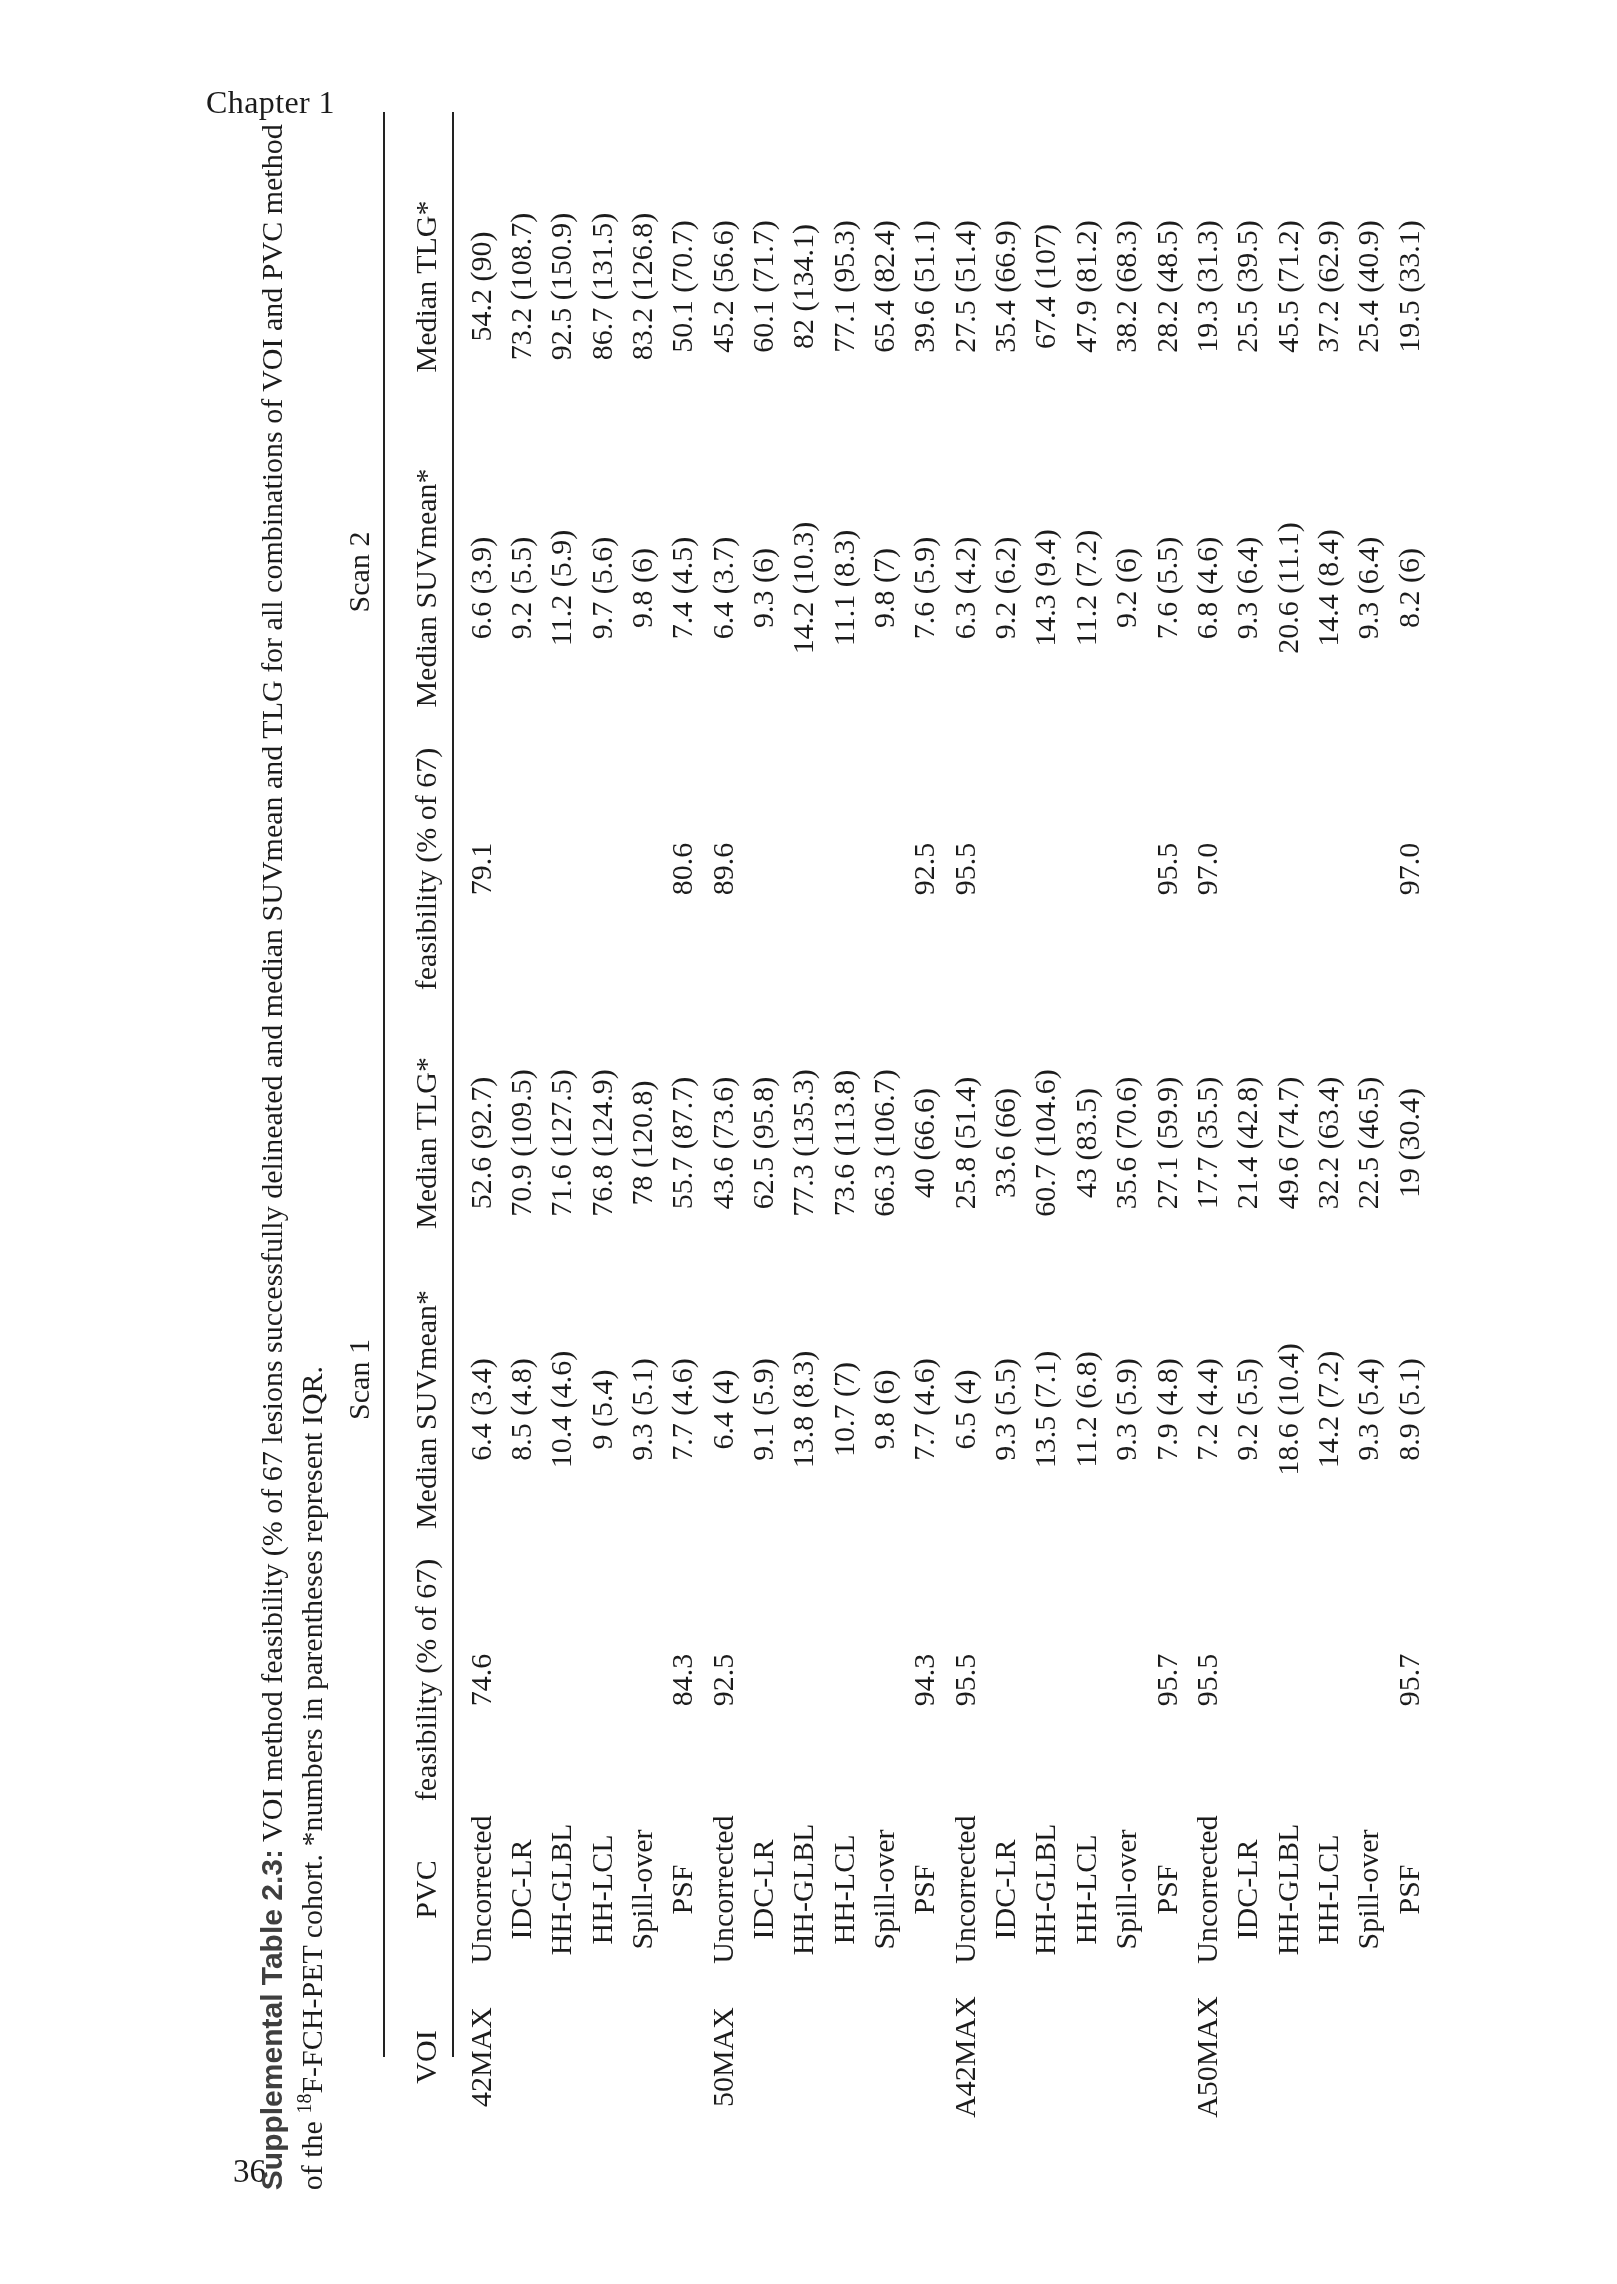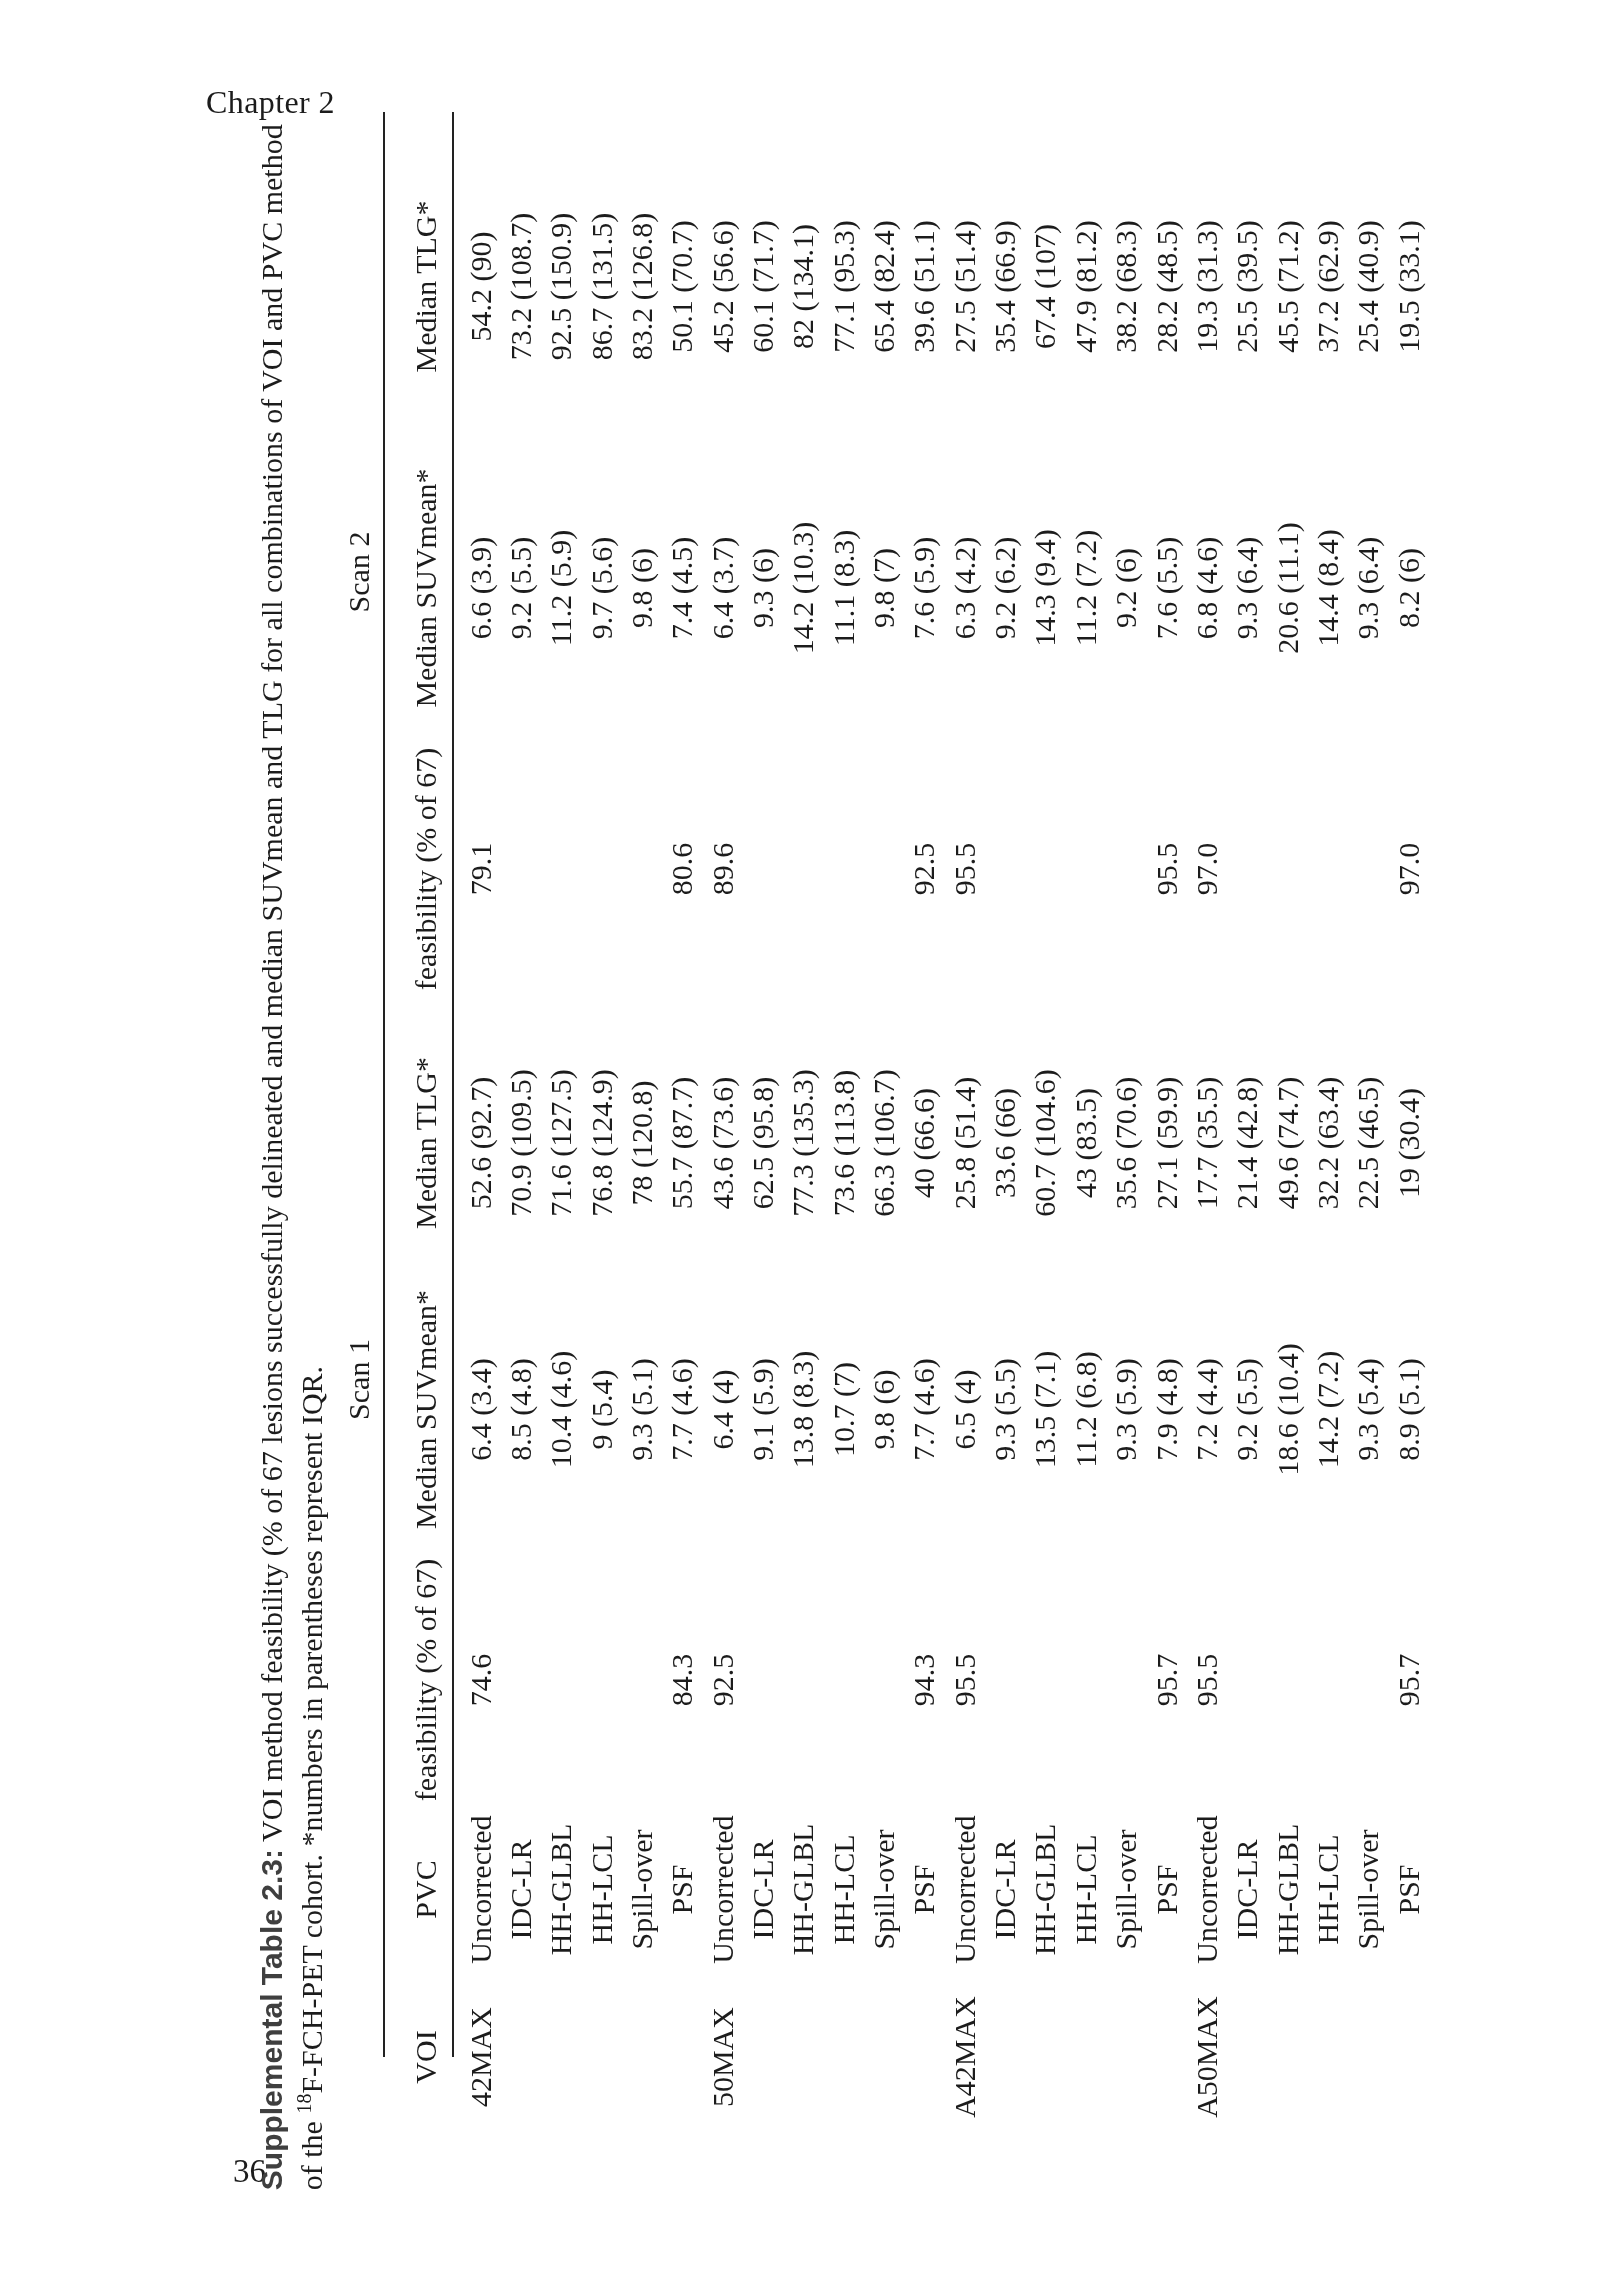--- a/index.html
+++ b/index.html
@@ -44,21 +44,21 @@
   .c-s1  { left:655px;  width:259px; }
   .c-t1  { left:914px; width:274px; }
   .c-f2  { left:1184px; width:282px; }
   .c-s2  { left:1469px; width:274px; }
   .c-t2  { left:1759px; width:297px; }
 </style>
 </head>
 <body>
 
 <div class="page">
-  <div class="chapter">Chapter 2</div>
+  <div class="chapter">Chapter 1</div>
   <div class="pagenum">36</div>
 
   <div class="rot">
 
     <div class="title-line title-l1">
       <span class="title-label">Supplemental Table 2.3:</span>
       <span>VOI method feasibility (% of 67 lesions successfully delineated  and median SUVmean and TLG for all combinations of VOI and PVC method</span>
     </div>
     <div class="title-line title-l2">
       <span>of the </span><sup>18</sup><span>F-FCH-PET cohort. *numbers in parentheses represent IQR.</span>

